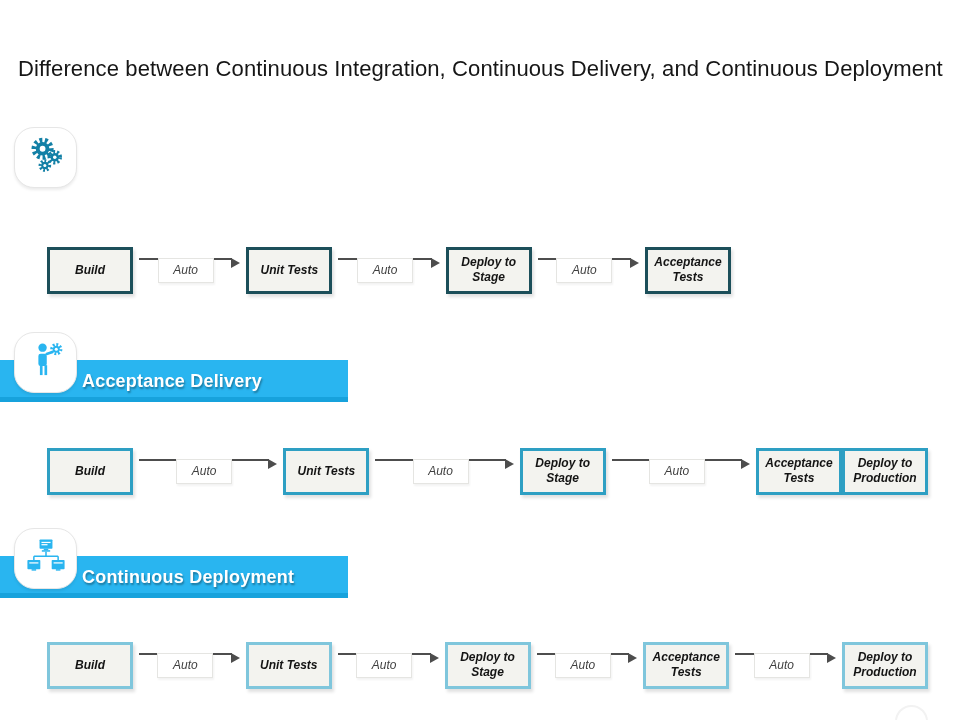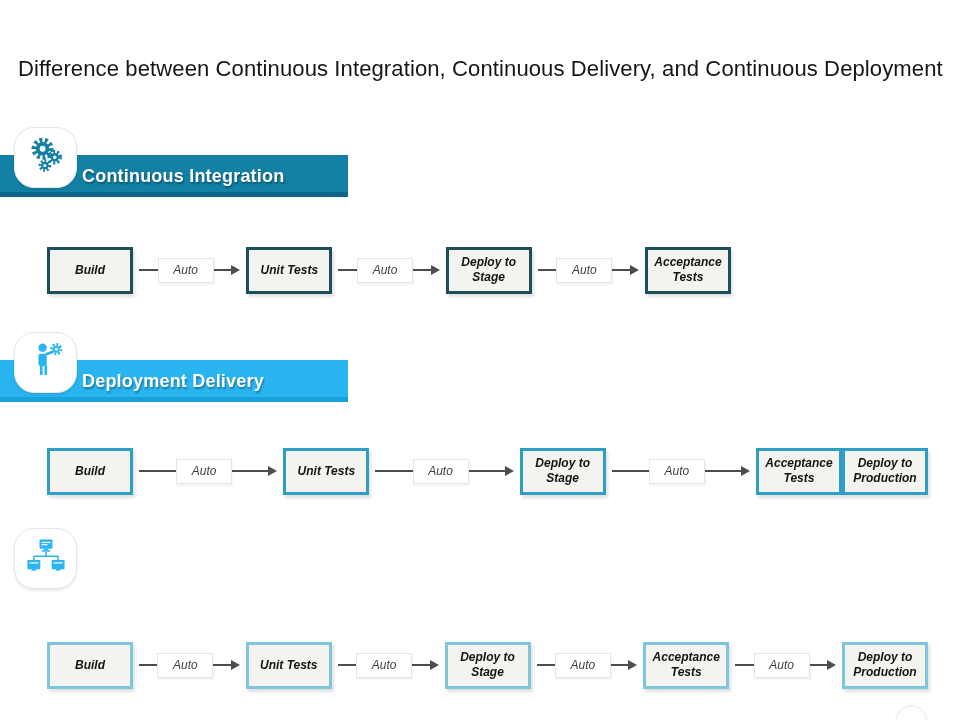--- a/index.html
+++ b/index.html
@@ -54,21 +54,21 @@
     display: flex; align-items: center; justify-content: center;
     text-align: center; padding: 2px 3px;
     background: #F3F3EF; border: 3px solid #333;
     font-weight: bold; font-size: 12px; line-height: 1.25; color: #141414;
     box-shadow: 2px 3px 3px rgba(0,0,0,0.12);
   }
   .sec0 .node { border-color: #1C4F5A; }
   .sec1 .node { border-color: #2E9FC3; }
   .sec2 .node { border-color: #7FC6DC; }
 
-  .connector { flex: 1 1 auto; display: flex; align-items: center; padding: 0 6px; }
+  .connector { flex: 1 1 auto; display: flex; align-items: flex-start; padding: 0 6px; }
   .cline { flex: 1 1 auto; height: 2px; background: #4D4D4D; }
   .tlabel {
     flex: 0 0 56px; height: 25px;
     display: flex; align-items: center; justify-content: center;
     font-size: 12px; color: #3F3F3F; background: #ffffff; border: 1px solid #E5E5E2;
     box-shadow: 1px 2px 2px rgba(0,0,0,0.05);
   }
   .tlabel.manual { flex-basis: 64px; color: #ACACAC; }
   .arrowhead {
     width: 0; height: 0; margin-left: -1px;
@@ -87,23 +87,20 @@
   }
   .decor-line { position: absolute; left: 929px; top: 700px; width: 31px; height: 3px; background: #1B7F99; }
 </style>
 </head>
 <body>
 
 <div class="slide">
 
   <div class="title">Difference between Continuous Integration, Continuous Delivery, and Continuous Deployment</div>
 
-  <div class="banner teal hdr0-banner">
-    <div class="banner-label">Continuous Integration</div>
-  </div>
   <div class="icon-plate hdr0-plate">
     <span>
       <svg width="48" height="48" viewBox="0 0 63 61">
         <g fill="#1380A6" stroke="#1380A6">
           <circle cx="27" cy="21" r="11" fill="none" stroke-width="7" stroke-dasharray="3.6 3.2"></circle>
           <circle cx="27" cy="21" r="9" stroke="none"></circle>
           <circle cx="27" cy="21" r="3.8" fill="#ffffff" stroke="none"></circle>
           <circle cx="43" cy="32" r="7" fill="none" stroke-width="5" stroke-dasharray="2.6 2.4"></circle>
           <circle cx="43" cy="32" r="5.6" stroke="none"></circle>
           <circle cx="43" cy="32" r="2.3" fill="#ffffff" stroke="none"></circle>
@@ -133,21 +130,21 @@
       <div class="connector">
         <div class="cline"></div>
         <div class="tlabel">Auto</div>
         <div class="cline"></div>
         <div class="arrowhead"></div>
       </div>
       <div class="node">Acceptance Tests</div>
     </div>
 
   <div class="banner blue hdr1-banner">
-    <div class="banner-label">Deployment Delivery</div>
+    <div class="banner-label">Acceptance Delivery</div>
   </div>
   <div class="icon-plate hdr1-plate">
     <span>
       <svg width="48" height="48" viewBox="0 0 63 61">
         <g fill="#29B5F0">
           <circle cx="27" cy="13" r="5.5"></circle>
           <rect x="21.5" y="21" width="11" height="16" rx="3"></rect>
           <rect x="31" y="20" width="11" height="3.5" rx="1.5" transform="rotate(-18 31 22)"></rect>
           <rect x="23.5" y="36" width="3.5" height="13"></rect>
           <rect x="29.5" y="36" width="3.5" height="13"></rect>
@@ -177,20 +174,23 @@
       <div class="connector">
         <div class="cline"></div>
         <div class="tlabel">Auto</div>
         <div class="cline"></div>
         <div class="arrowhead"></div>
       </div>
       <div class="node">Acceptance Tests</div>
       <div class="node">Deploy to Production</div>
     </div>
 
+  <div class="banner blue hdr2-banner">
+    <div class="banner-label">Continuous Deployment</div>
+  </div>
   <div class="icon-plate hdr2-plate">
     <span>
       <svg width="48" height="44" viewBox="0 0 63 58">
         <g fill="#29B5F0">
           <rect x="23" y="6" width="17" height="12" rx="1"></rect>
           <rect x="28.5" y="18" width="6" height="2"></rect>
           <rect x="26" y="20" width="11" height="2"></rect>
           <rect x="7" y="33" width="17" height="12" rx="1"></rect>
           <rect x="12.5" y="45" width="6" height="2"></rect>
           <rect x="39" y="33" width="17" height="12" rx="1"></rect>

